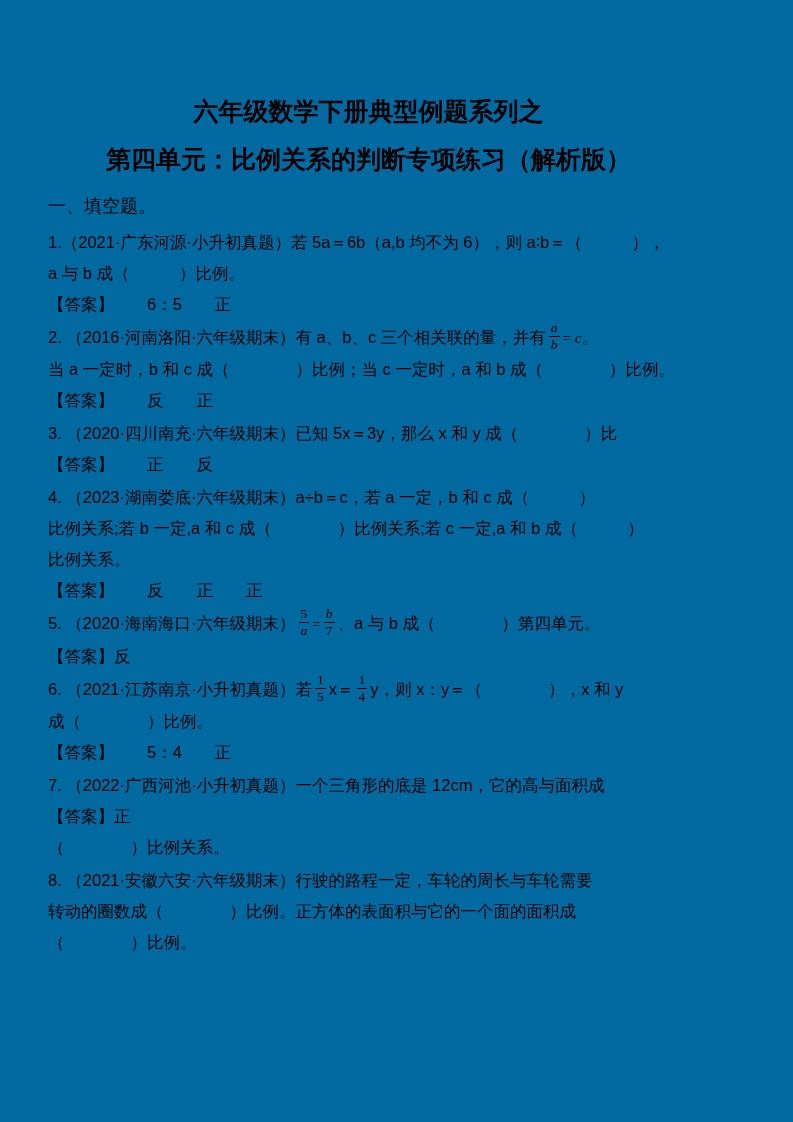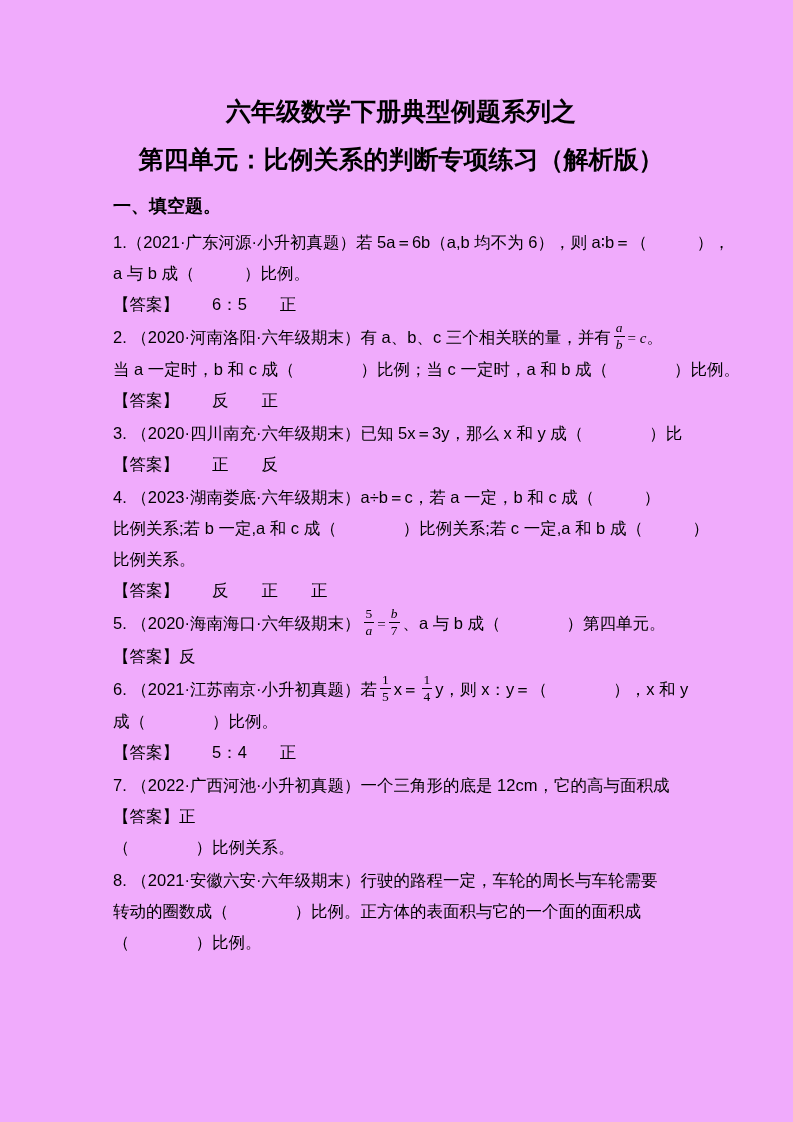--- a/index.html
+++ b/index.html
@@ -4,36 +4,36 @@
 <style>
   html, body { margin: 0; padding: 0; background: #ffffff; }
   body {
     width: 793px; height: 1122px;
     font-family: "Liberation Sans", "DejaVu Sans", sans-serif;
     color: #000;
   }
   .page {
     box-sizing: border-box;
     width: 793px; height: 1122px;
-    padding: 95px 104px 0 113px;
+    padding: 95px 104px 0 48px;
     overflow: hidden;
-    background: #f0abfc;
+    background: #0369a1;
   }
   .title {
     font-size: 25px;
     font-weight: bold;
     text-align: center;
     line-height: 33px;
     margin: 0;
     white-space: nowrap;
   }
   .title2 { margin-top: 15px; }
   .section-heading {
     font-size: 18px;
-    font-weight: bold;
+    font-weight: normal;
     margin: 17px 0 0 0;
     line-height: 27px;
   }
   #questions { margin-top: 7px; font-size: 16.5px; }
   .question { margin-bottom: 2px; }
   .line { line-height: 31px; white-space: nowrap; }
   .frac {
     display: inline-block;
     vertical-align: middle;
     text-align: center;
@@ -56,21 +56,21 @@
   <h1 class="title">六年级数学下册典型例题系列之</h1>
   <h1 class="title title2">第四单元：比例关系的判断专项练习（解析版）</h1>
   <h2 class="section-heading">一、填空题。</h2>
   <div id="questions">
       <div class="question">
         <div class="line"><span>1.（2021·广东河源·小升初真题）若 5a＝6b（a,b 均不为 6），则 a∶b＝（　　　），</span></div>
         <div class="line"><span>a 与 b 成（　　　）比例。</span></div>
         <div class="line answer">【答案】　　6：5　　正</div>
       </div>
       <div class="question">
-        <div class="line"><span>2. （2020·河南洛阳·六年级期末）有 a、b、c 三个相关联的量，并有</span><span class="frac"><span class="num it">a</span><span class="den it">b</span></span><span class="math"><span>=</span><span> </span><span class="it">c</span></span><span>。</span></div>
+        <div class="line"><span>2. （2016·河南洛阳·六年级期末）有 a、b、c 三个相关联的量，并有</span><span class="frac"><span class="num it">a</span><span class="den it">b</span></span><span class="math"><span>=</span><span> </span><span class="it">c</span></span><span>。</span></div>
         <div class="line"><span>当 a 一定时，b 和 c 成（　　　　）比例；当 c 一定时，a 和 b 成（　　　　）比例。</span></div>
         <div class="line answer">【答案】　　反　　正</div>
       </div>
       <div class="question">
         <div class="line"><span>3. （2020·四川南充·六年级期末）已知 5x＝3y，那么 x 和 y 成（　　　　）比</span></div>
         <div class="line answer">【答案】　　正　　反</div>
       </div>
       <div class="question">
         <div class="line"><span>4. （2023·湖南娄底·六年级期末）a÷b＝c，若 a 一定，b 和 c 成（　　　）</span></div>
         <div class="line"><span>比例关系;若 b 一定,a 和 c 成（　　　　）比例关系;若 c 一定,a 和 b 成（　　　）</span></div>

